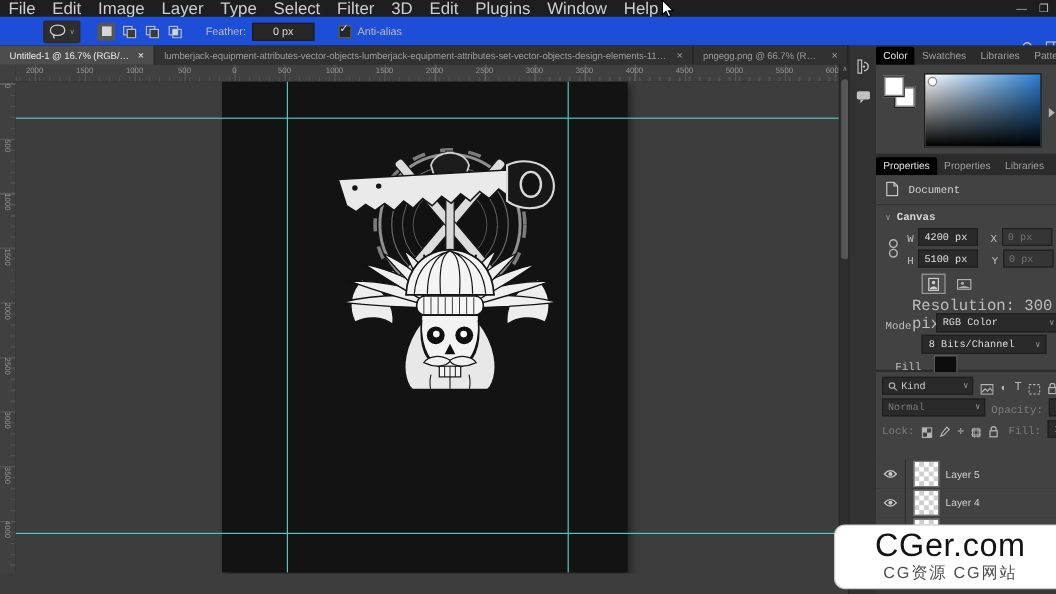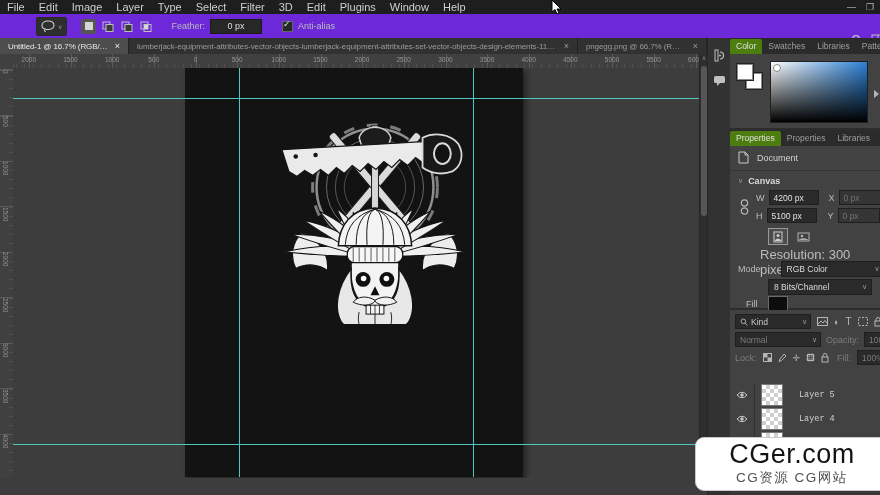--- a/index.html
+++ b/index.html
@@ -4,26 +4,26 @@
 <style>
   html,body{margin:0;padding:0;background:#1a1a1a;}
   #app{position:relative;width:880px;height:495px;overflow:hidden;
        font-family:"Liberation Sans",sans-serif;color:#c8c8c8;background:#3d3d3d;
        -webkit-font-smoothing:antialiased;}
   .abs{position:absolute;}
   svg{display:block;}
 
   
   #menubar{left:0;top:0;width:880px;height:14px;background:#1e1e1e;display:flex;align-items:center;}
-  .menu-item{font-size:11px;line-height:14px;padding:0 7px;color:#cfcfcf;white-space:nowrap;}
+  .menu-item{font-size:14px;line-height:14px;padding:0 7px;color:#cfcfcf;white-space:nowrap;}
   #winbtns{position:absolute;right:2px;top:0;height:14px;display:flex;gap:10px;align-items:center;color:#bdbdbd;font-size:9px;padding-right:4px;}
   #cursor{left:551px;top:0;z-index:300;}
 
   
-  #optionsbar{left:0;top:14px;width:880px;height:24px;background:#6d28d9;border-bottom:1px solid #262626;display:flex;align-items:center;}
+  #optionsbar{left:0;top:14px;width:880px;height:24px;background:#1d4ed8;border-bottom:1px solid #262626;display:flex;align-items:center;}
   .tool-chip{display:flex;align-items:center;gap:3px;margin-left:36px;padding:2px 4px;border:1px solid #2a2a2a;background:#2e2e2e;border-radius:2px;}
   .mode-icons{display:flex;gap:4px;margin-left:14px;}
   .mode-icon{width:15px;height:15px;display:flex;align-items:center;justify-content:center;border-radius:2px;}
   .mode-icon.on{background:#555;}
   .opt-label{font-size:9px;color:#bdbdbd;margin-left:18px;}
   .opt-field{margin-left:5px;width:50px;height:13px;background:#272727;border:1px solid #1c1c1c;color:#ddd;
              font-size:9px;display:flex;align-items:center;justify-content:center;}
   .checkbox{width:9px;height:9px;background:#272727;border:1px solid #666;margin-left:20px;position:relative;}
   .checkbox::after{content:"✓";position:absolute;left:0;top:-3px;font-size:9px;color:#e8e8e8;}
   .opt-btn{margin-left:26px;height:16px;padding:0 12px;border:1px solid #5a5a5a;border-radius:2px;background:#3a3a3a;
@@ -74,36 +74,36 @@
   .status-chev{color:#9a9a9a;font-size:9px;margin-left:6px;}
   #hscroll{position:absolute;left:214px;top:3px;width:485px;height:11px;background:#2f2f2f;border-radius:5px;}
   #hthumb{position:absolute;left:88px;top:1px;width:232px;height:9px;background:#5b5b5b;border-radius:4px;}
 
   
   #dock-strip{left:707px;top:38px;width:23px;height:457px;background:#323232;border-left:1px solid #262626;border-right:1px solid #262626;}
   .strip-icon{margin:10px auto 0;width:15px;height:15px;display:flex;align-items:center;justify-content:center;}
   #panels{left:730px;top:38px;width:150px;height:457px;background:#383838;}
   .panel-tabs{height:16px;background:#2b2b2b;display:flex;align-items:flex-end;}
   .panel-tab{font-size:8.5px;line-height:15px;padding:0 6px;color:#9f9f9f;white-space:nowrap;}
-  .panel-tab.active{background:#4d7c0f;color:#e3e3e3;border-radius:2px 2px 0 0;}
+  .panel-tab.active{background:#000000;color:#e3e3e3;border-radius:2px 2px 0 0;}
   .panel-body{background:#424242;position:relative;}
   .p-sep{height:2px;background:#2d2d2d;}
 
   
   #color-body{height:74px;}
   #fgbg{position:absolute;left:6px;top:9px;width:28px;height:28px;}
   .swatch-sq{position:absolute;width:16px;height:16px;background:#fff;border:1px solid #222;box-shadow:0 0 0 1px #8a8a8a inset;}
   #gradient-box{position:absolute;left:40px;top:7px;width:96px;height:60px;border:1px solid #1f1f1f;
       background:linear-gradient(to bottom,rgba(0,0,0,0),#000),linear-gradient(to right,#ffffff,#2a7fd4);}
   #gradient-picker{position:absolute;left:2px;top:2px;width:6px;height:6px;border:1px solid #888;border-radius:50%;background:#fff;}
   #color-arrow{position:absolute;right:1px;top:36px;width:0;height:0;border-top:4px solid transparent;border-bottom:4px solid transparent;border-left:5px solid #b5b5b5;}
 
   
   #props-body{height:162px;font-size:9px;}
-  .prow{position:absolute;display:flex;align-items:center;}
+  .prow{position:absolute;display:flex;align-items:flex-end;font-family:Liberation Mono, monospace;}
   .plabel{color:#bdbdbd;font-size:9px;}
   .pfield{height:13px;background:#2a2a2a;border:1px solid #1f1f1f;color:#e0e0e0;font-size:8.5px;
           display:flex;align-items:center;padding:0 4px;}
   .pfield.grayed{color:#747474;background:#353535;}
   .pdrop{position:relative;height:14px;background:#2a2a2a;border:1px solid #1f1f1f;color:#dcdcdc;font-size:8.5px;
          display:flex;align-items:center;padding:0 5px;}
   .pdrop::after{content:"∨";position:absolute;right:4px;font-size:7px;color:#9a9a9a;}
   .chev-open::before{content:"∨";font-size:7px;color:#9a9a9a;margin-right:5px;}
   .orient-btn{width:18px;height:15px;display:flex;align-items:center;justify-content:center;border:1px solid transparent;}
   .orient-btn.on{border-color:#9a9a9a;background:#4c4c4c;}
@@ -112,21 +112,21 @@
   
   #layers-body{height:166px;font-size:9px;}
   .ldrop{position:relative;height:13px;background:#2a2a2a;border:1px solid #1f1f1f;color:#c9c9c9;font-size:8.5px;display:flex;align-items:center;gap:3px;padding:0 4px;}
   .ldrop::after{content:"∨";position:absolute;right:3px;font-size:7px;color:#9a9a9a;}
   .ldrop.grayed{color:#7c7c7c;}
   .glyph-icon{color:#b5b5b5;font-size:9px;display:flex;align-items:center;justify-content:center;}
   .layer-row{position:absolute;left:0;width:150px;height:24px;border-bottom:1px solid #303030;display:flex;align-items:center;background:#424242;}
   .eye-cell{width:24px;height:24px;border-right:1px solid #303030;display:flex;align-items:center;justify-content:center;}
   .thumb{width:20px;height:20px;margin-left:6px;border:1px solid #777;
      background-image:repeating-conic-gradient(#cfcfcf 0% 25%,#ffffff 0% 50%);background-size:8px 8px;}
-  .layer-name{margin-left:16px;color:#cfcfcf;font-size:8.5px;font-family:Liberation Mono, monospace;}
+  .layer-name{margin-left:5px;color:#cfcfcf;font-size:8.5px;}
   #layers-bottom{position:absolute;left:0;top:146px;width:150px;height:16px;border-top:1px solid #303030;
      display:flex;align-items:center;justify-content:flex-end;gap:7px;padding-right:6px;color:#9a9a9a;font-size:8px;background:#3c3c3c;}
 
   
   #watermark{left:695px;top:437px;width:192px;height:52px;background:#ffffff;border:1px solid #c9c9c9;border-radius:9px;
      z-index:100;text-align:center;overflow:hidden;}
   #wm-title{font-size:27px;color:#141414;line-height:30px;margin-top:1px;letter-spacing:.5px;}
   #wm-sub{font-size:13.5px;color:#4f4f4f;letter-spacing:1.5px;line-height:17px;}
 </style>
 </head>

